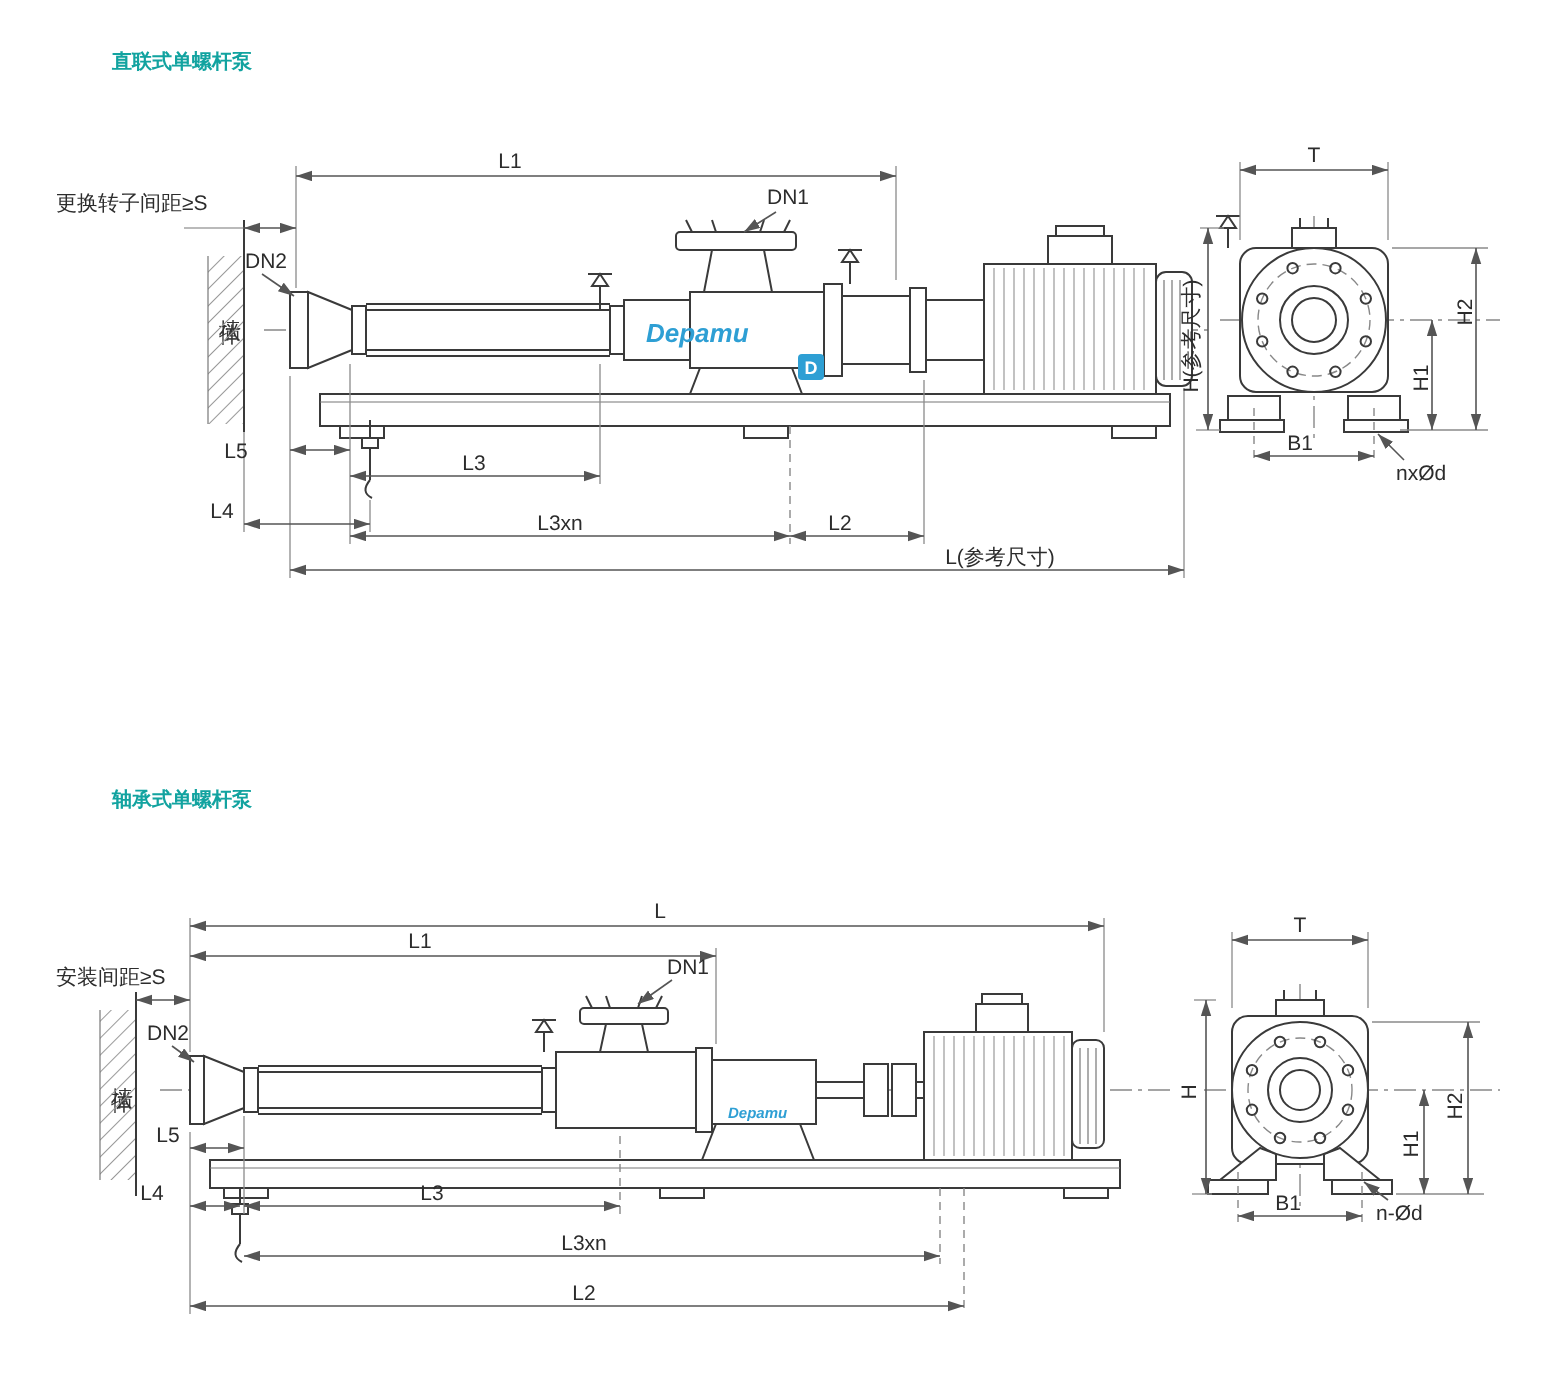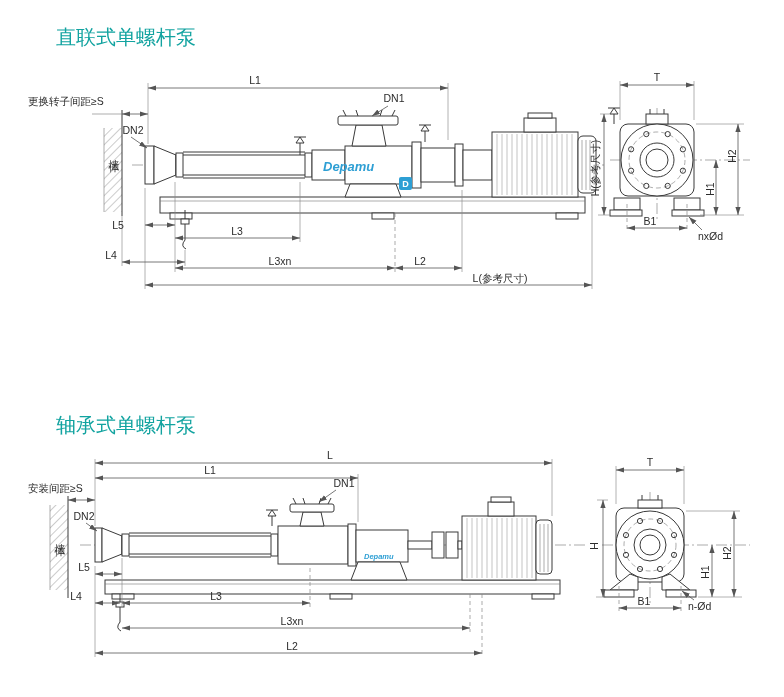--- a/index.html
+++ b/index.html
@@ -1,18 +1,18 @@
 <!DOCTYPE html>
 <html style="--heading: #12a3a0; --brand: #2e9fd4; --line: #3a3a3a; --dim: #555555;"><head>
 <meta charset="utf-8">
 <style>
   html,body{margin:0;padding:0;background:#fff;}
   .stage{position:relative;width:784px;height:697px;background:#fff;overflow:hidden;
          font-family:"Liberation Sans",sans-serif;}
-  .sec-title{position:absolute;left:56px;font-size:20px;font-weight:normal;color:var(--heading,#12a3a0);}
+  .sec-title{position:absolute;left:56px;font-size:10px;font-weight:bold;color:var(--heading,#12a3a0);}
   .vtext{position:absolute;writing-mode:vertical-rl;text-orientation:upright;
          font-size:11px;color:#333;letter-spacing:3px;}
   svg{position:absolute;left:0;}
   svg text{font-family:"Liberation Sans",sans-serif;font-size:10.5px;fill:#2c2c2c;}
   .brandt{fill:var(--brand,#2e9fd4);font-weight:bold;font-style:italic;font-size:13px;}
   .brandt2{fill:var(--brand,#2e9fd4);font-weight:bold;font-style:italic;font-size:7.5px;}
   .badget{fill:#fff;font-weight:bold;font-size:9px;}
   .outl{stroke:#3a3a3a;stroke-width:1;fill:#fff;}
   .ln{stroke:#3a3a3a;stroke-width:1;fill:none;}
   .thin{stroke:#777;stroke-width:.6;fill:none;}
@@ -22,21 +22,21 @@
   .cl{stroke:#888;stroke-width:.7;stroke-dasharray:11 3 2 3;fill:none;}
   .dsh{stroke:#888;stroke-width:.7;stroke-dasharray:4 3;fill:none;}
   .bcirc{stroke:#888;stroke-width:.7;stroke-dasharray:5 3;fill:none;}
 </style>
 </head>
 <body>
 
 <div class="stage">
 
   <div class="sec-title" style="top:24px">直联式单螺杆泵</div>
-  <div class="sec-title" style="top:412px">轴承式单螺杆泵</div>
+  <div class="sec-title" style="top:393px">轴承式单螺杆泵</div>
 
   <div class="vtext" style="left:106px;top:150px">墙体</div>
   <div class="vtext" style="left:52px;top:534px">墙体</div>
 
   <svg style="top:70px" width="784" height="250" viewBox="0 0 784 250">
     <defs>
       <marker id="arA" markerWidth="10" markerHeight="7" refX="8" refY="2.6" orient="auto-start-reverse" markerUnits="userSpaceOnUse">
         <path d="M0,0 L8,2.6 L0,5.2 Z" fill="#555"></path>
       </marker>
       <pattern id="hatchA" width="6" height="6" patternUnits="userSpaceOnUse" patternTransform="rotate(45)">

